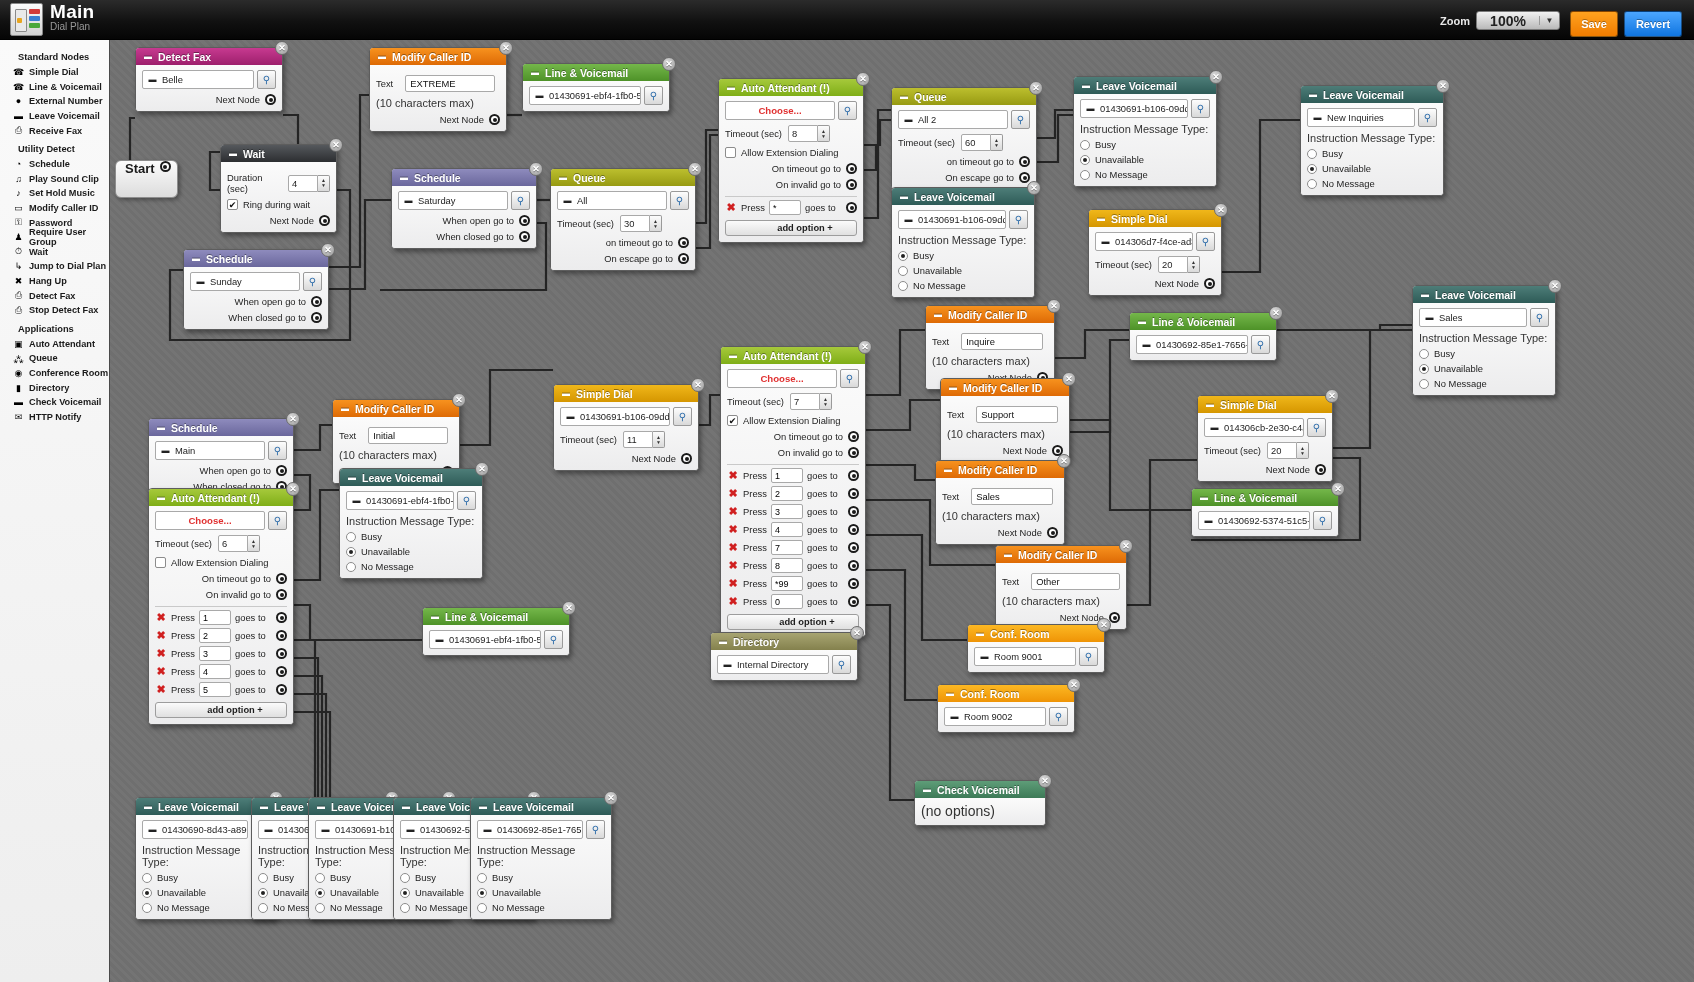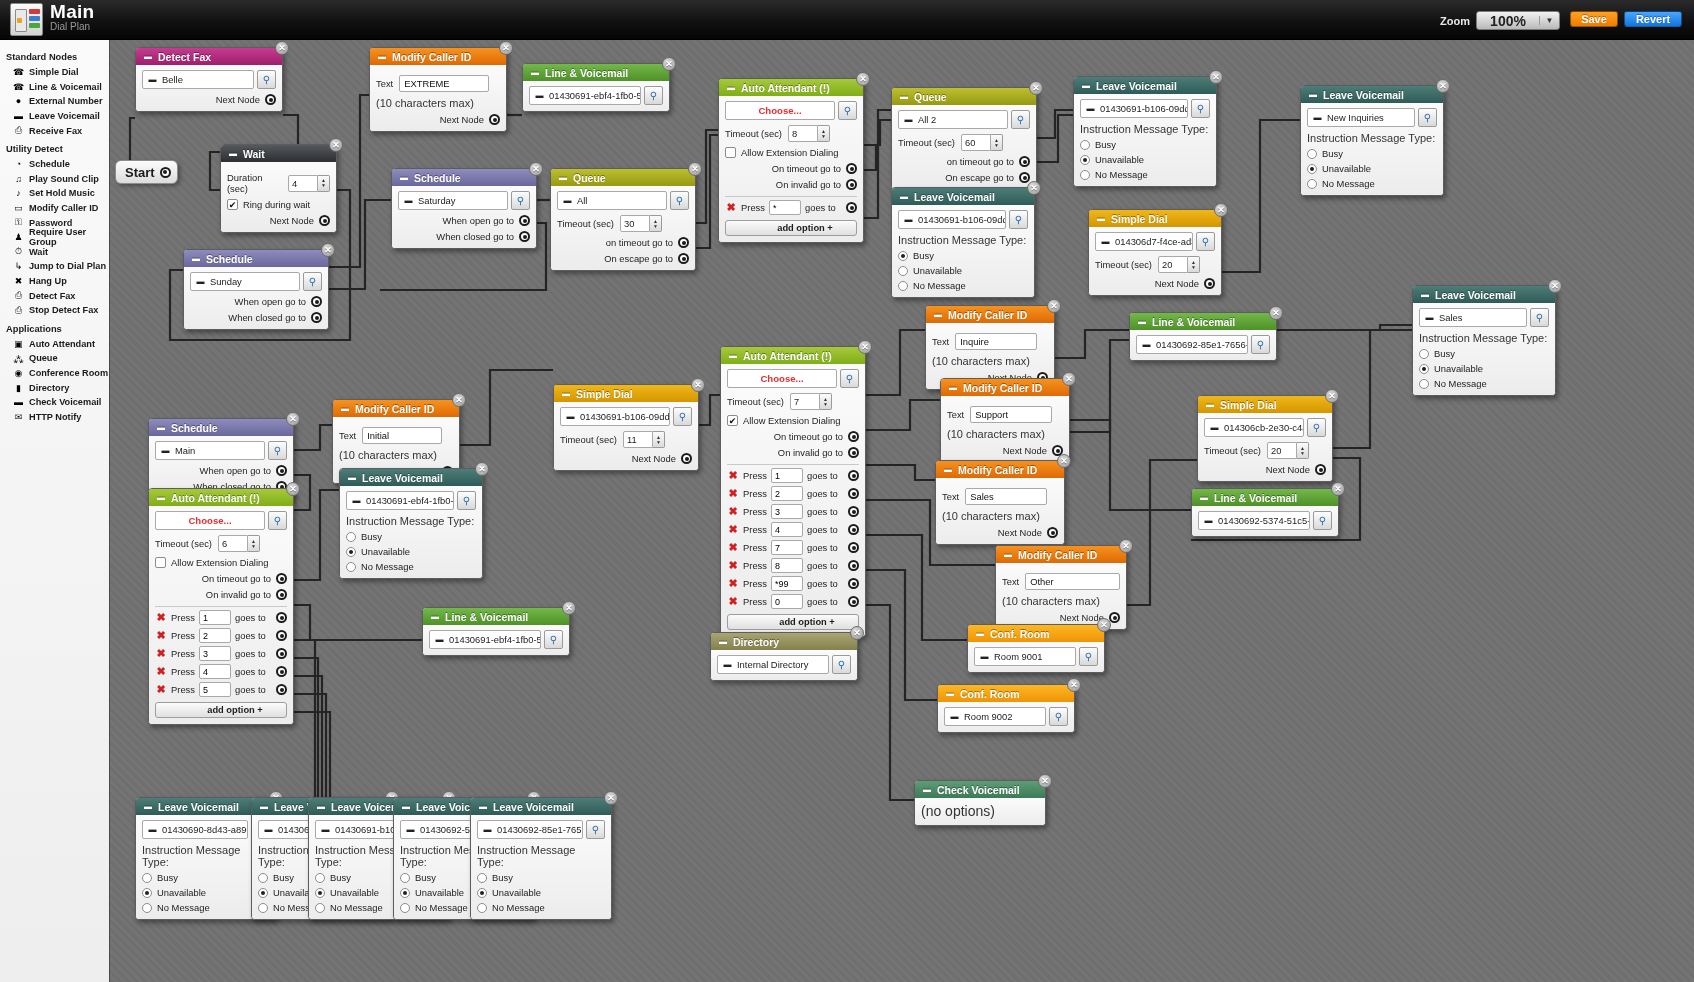--- a/index.html
+++ b/index.html
@@ -18,33 +18,33 @@
           font-weight:bold; letter-spacing:.3px; }
   #subtitle{ position:absolute; left:50px; top:21px; color:#9a9a9a; font-size:10px; }
   #zoomlabel{ position:absolute; right:224px; top:15px; color:#e8e8e8; font-size:11px;
               font-weight:bold; }
   #zoomsel{ position:absolute; right:134px; top:11px; width:84px; height:19px;
             background:linear-gradient(180deg,#f2f2f2,#b9b9b9);
             border:1px solid #7a7a7a; border-radius:3px; display:flex; align-items:center; }
   #zoomsel .val{ flex:1; text-align:center; font-size:14px; font-weight:bold; color:#222; }
   #zoomsel .arw{ width:20px; text-align:center; font-size:8px; color:#333;
                  border-left:1px solid #9a9a9a; }
-  .topbtn{ position:absolute; top:11px; height:16px; border-radius:3px; color:#fff;
+  .topbtn{ position:absolute; top:11px; height:26px; border-radius:3px; color:#fff;
            font-size:11px; font-weight:bold; display:flex; align-items:center;
            justify-content:center; border:1px solid rgba(0,0,0,.45);
            text-shadow:0 -1px 0 rgba(0,0,0,.35); }
   #savebtn{ right:76px; width:48px; background:linear-gradient(180deg,#ffa21f,#f07c00); }
   #revertbtn{ right:12px; width:58px; background:linear-gradient(180deg,#4ba6ff,#1075e0); }
 
   
   #sidebar{ position:absolute; left:0; top:40px; width:110px; height:942px;
             background:linear-gradient(180deg,#fafafa,#eeeeee);
             border-right:1px solid #4a4a4a; z-index:150;
             padding:6px 0 0 6px; font-size:9.2px; }
-  .sbgroup{ font-weight:bold; color:#1b1b1b; margin:6px 0 3px 0; font-size:9.3px; }
+  .sbgroup{ font-weight:bold; color:#1b1b1b; margin:6px 0 3px 12px; font-size:9.3px; }
   .sbitem{ display:flex; align-items:center; height:14.6px; padding-left:6px; }
   .sbitem .lbl{ font-weight:bold; color:#1b1b1b; font-size:9.2px; }
   .sbico{ width:13px; height:11px; margin-right:4px; flex:0 0 13px;
           display:flex; align-items:center; justify-content:center; font-size:9px; }
 
   
   #canvas{ position:absolute; left:110px; top:40px; width:1584px; height:942px;
            background:repeating-linear-gradient(45deg,#6f6f6f 0 3px,#747474 3px 6px); }
   #wires{ position:absolute; left:0; top:0; width:1584px; height:942px; }
 
@@ -95,21 +95,21 @@
   .spin{ display:flex; align-items:center; margin-left:6px; }
   .spin .tb{ width:30px; height:17px; background:#fff; border:1px solid #a9a9a9;
              border-radius:2px 0 0 2px; font-size:9.4px; padding:0 3px;
              display:flex; align-items:center; }
   .spin .btns{ width:12px; height:17px; border:1px solid #9a9a9a; border-left:none;
                border-radius:0 2px 2px 0; background:linear-gradient(180deg,#fcfcfc,#dadada);
                display:flex; flex-direction:column; align-items:center;
                justify-content:center; font-size:5px; line-height:5px; color:#333; }
   .txtin{ height:17px; background:#fff; border:1px solid #a9a9a9; border-radius:2px;
           font-size:9.4px; padding:0 4px; display:flex; align-items:center;
-          margin-left:6px; color:#111; }
+          margin-left:12px; color:#111; }
   .hint{ font-size:11px; color:#333; margin-top:5px; }
   .port{ width:11px; height:11px; border-radius:50%; background:#fff;
          border:2px solid #1b1b1b; margin-left:5px; flex:0 0 11px;
          display:flex; align-items:center; justify-content:center; }
   .port i{ width:4px; height:4px; border-radius:50%; background:#1b1b1b; display:block; }
   .chk{ width:11px; height:11px; border:1px solid #8c8c8c; background:#fff;
         border-radius:2px; margin-right:5px; flex:0 0 11px; display:flex;
         align-items:center; justify-content:center; font-size:9px; color:#111; }
   .rad{ width:10px; height:10px; border-radius:50%; border:1px solid #8c8c8c;
         background:#fff; margin-right:5px; flex:0 0 10px; display:flex;
@@ -122,22 +122,22 @@
          justify-content:center; }
   .optin{ width:32px; height:15px; background:#fff; border:1px solid #a9a9a9;
           border-radius:2px; font-size:9px; padding:0 3px; margin:0 4px;
           display:flex; align-items:center; }
   .addopt{ margin-top:5px; height:16px; border:1px solid #9d9d9d; border-radius:3px;
            background:linear-gradient(180deg,#fbfbfb,#e0e0e0); font-size:9.3px;
            font-weight:bold; color:#1d1d1d; display:flex; align-items:center;
            justify-content:center;padding-left:28px; }
   .divline{ height:1px; background:#c9c9c9; margin:6px 0 2px 0; }
   #startnode{ position:absolute; background:linear-gradient(180deg,#fcfcfc,#dcdcdc);
-              border:1px solid #8d8d8d; border-radius:6px; height:24px;
-              display:flex; align-items:center; padding:0 6px 0 9px;
+              border:1px solid #8d8d8d; border-radius:6px; height:38px;
+              display:flex; padding:0 6px 0 9px;
               box-shadow:2px 2px 4px rgba(0,0,0,.35); }
   #startnode span{ font-size:13px; font-weight:bold; color:#1b1b1b; }
   .noopt{ font-size:14px; color:#333; }
 </style>
 </head>
 <body>
 
 <div id="topbar">
   <div id="applogo">
     <span class="sq" style="left:4px;top:5px;width:12px;height:23px;background:#e9e9e9;border:1px solid #8a8a8a;"></span>

